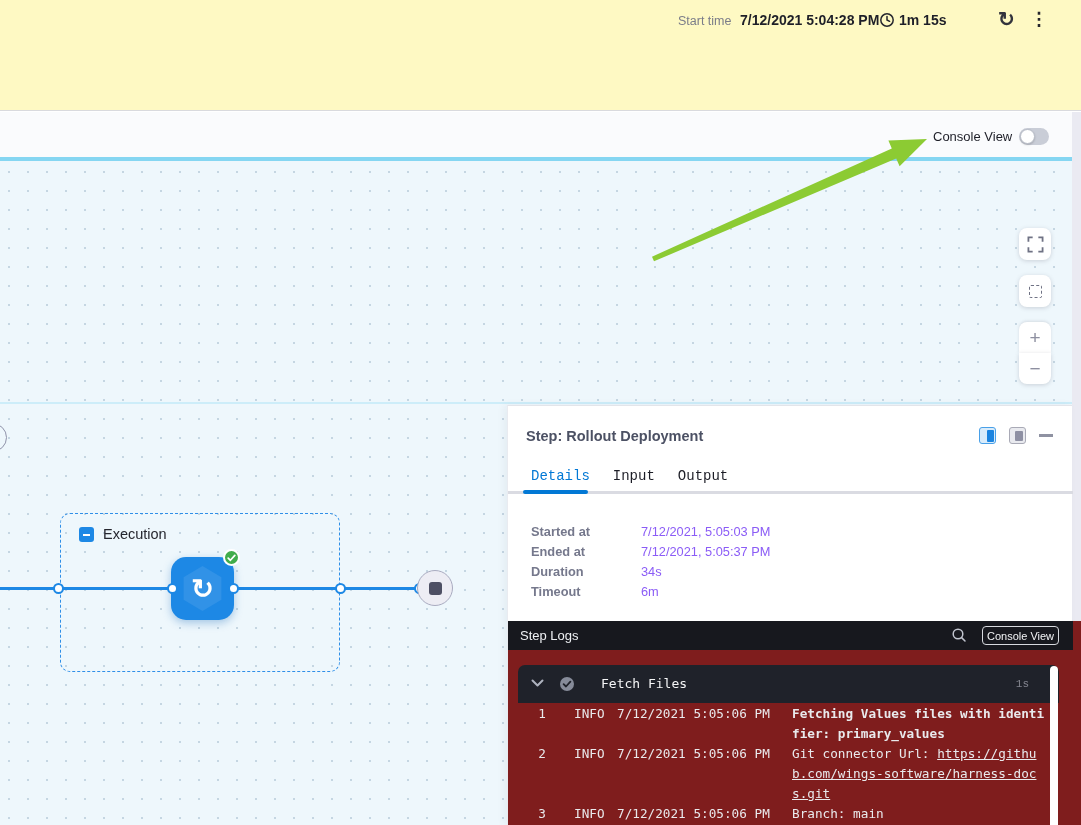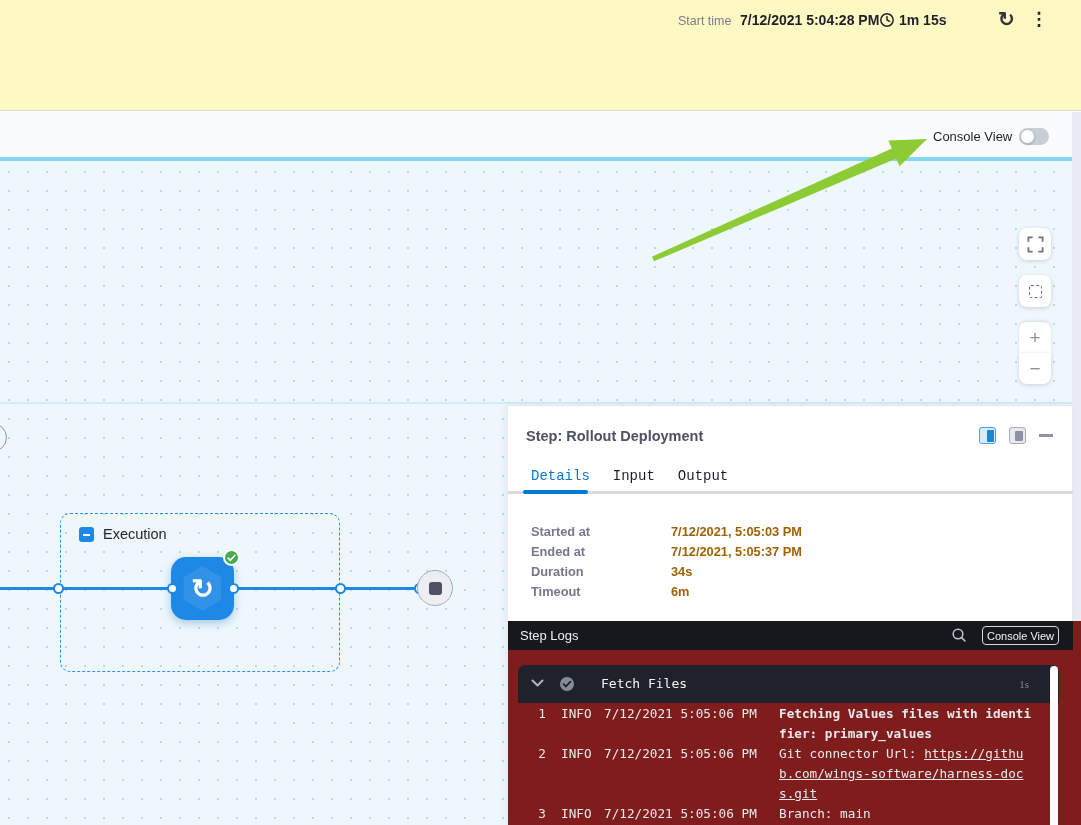--- a/index.html
+++ b/index.html
@@ -85,43 +85,43 @@
   .tabs { position:absolute; left:23px; top:62px; display:flex;font-family:Liberation Mono, monospace; }
   .tab { font-size:14px; color:#1c1d26; cursor:pointer; }
   .tab + .tab { margin-left:23px; }
   .tab.active { color:#0278d5; }
   .tab-divider { position:absolute; left:0; top:85px; width:565px; height:2.5px; background:#dadbe2; }
   .tab-underline { position:absolute; left:15px; top:84px; width:65px; height:4px; background:#0278d5;
                    border-radius:2px; z-index:2; }
   .detail-rows { position:absolute; left:23px; top:115px; }
   .detail-row { display:flex; height:20px; align-items:center; }
   .detail-row .dl { width:110px; font-size:12.8px; font-weight:600; color:#75788c; }
-  .detail-row .dv { font-size:12.8px; font-weight:700; color:#a16207;margin-left:30px; }
+  .detail-row .dv { font-size:12.8px; font-weight:400; color:#8b5cf6; }
 
   
   .logs { position:absolute; left:0; top:215px; width:583px; height:205px; background:#7f1d1d; overflow:hidden; }
   .logs-bar { position:absolute; left:0; top:0; width:565px; height:29px; background:#17181e; }
   .logs-title { position:absolute; left:12px; top:7px; font-size:13px; color:#eef0f3; }
   .logs-search { position:absolute; left:443px; top:6px; cursor:pointer; }
   .logs-cv-btn { position:absolute; left:474px; top:5px; width:77px; height:19px; border:1px solid #d7d9de;
                  border-radius:4px; color:#f2f3f5; font-size:11px; display:flex; align-items:center;
                  justify-content:center; cursor:pointer; background:transparent; }
   .log-group { position:absolute; left:10px; top:44px; width:541px; height:38px; background:#1f222a;
                border-radius:7px 7px 0 0; cursor:pointer; }
   .lg-chevron { position:absolute; left:13px; top:13px; }
   .lg-check { position:absolute; left:41px; top:11px; }
   .lg-name { position:absolute; left:83px; top:11px; font-family:"DejaVu Sans Mono", monospace;
              font-size:13px; color:#f5f6f7; }
-  .lg-dur { position:absolute; right:30px; top:13px; font-family:Liberation Serif, serif;
+  .lg-dur { position:absolute; right:30px; top:13px; font-family:Liberation Mono, monospace;
             font-size:11px; color:#83858f; }
   .log-lines { position:absolute; left:0; top:83px; width:565px;
                font-family:"DejaVu Sans Mono", monospace; font-size:12.7px; line-height:20px; color:#e9e9ec; }
   .log-row { display:flex; padding-left:20px; }
   .log-num { width:18px; text-align:right; flex:none; }
-  .log-level { width:31px; margin-left:15px; flex:none; }
+  .log-level { width:31px; margin-left:28px; flex:none; }
   .log-time { width:154px; margin-left:12px; flex:none; }
   .log-msg { width:33.4ch; margin-left:21px; word-break:break-all; white-space:pre-wrap; }
   .log-msg.bold { font-weight:700; }
   .log-link { color:#e9e9ec; text-decoration:underline; }
   .log-scrollbar { position:absolute; left:542px; top:45px; width:8px; height:166px; background:#fff;
                    border-radius:4px; cursor:pointer; }
 
   
   .arrow-overlay { position:absolute; left:0; top:0; width:1081px; height:825px; z-index:30; pointer-events:none; }
 

